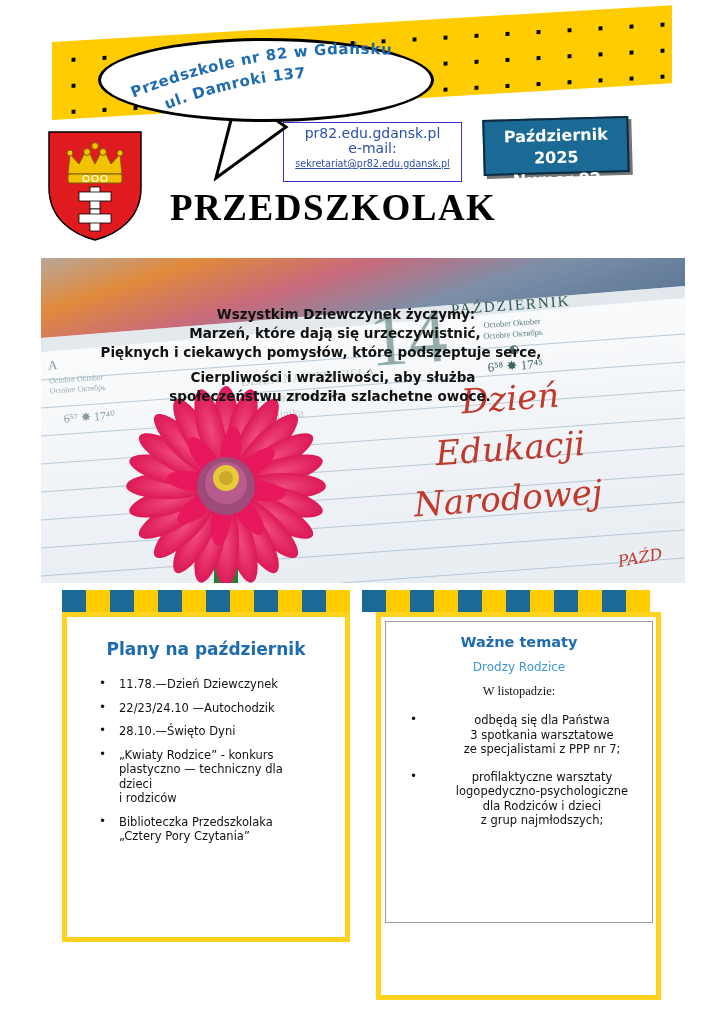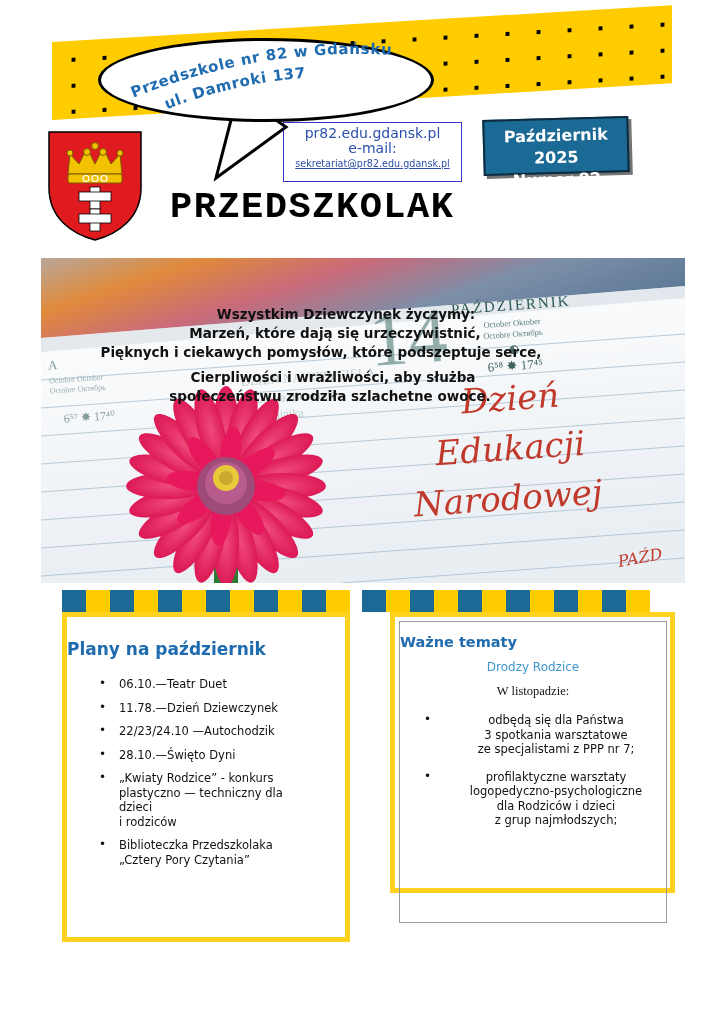--- a/index.html
+++ b/index.html
@@ -138,21 +138,21 @@
     line-height: 22px;
     padding-top: 5px;
     box-sizing: border-box;
   }
 
   
   .main-title {
     position: absolute;
     left: 170px;
     top: 186px;
-    font-family: Liberation Mono, monospace;
+    font-family: Liberation Serif, serif;
     font-weight: bold;
     font-size: 37px;
     letter-spacing: 1.5px;
     color: #000000;
   }
 
   
   .photo {
     position: absolute;
     left: 41px;
@@ -198,31 +198,32 @@
 
   
   .content-box {
     position: absolute;
     top: 612px;
     background: #ffffff;
     border: 5px solid #FFD21E;
     box-sizing: border-box;
   }
   .content-box.left  { left: 62px;  width: 288px; height: 330px; }
-  .content-box.right { left: 390px; width: 285px; height: 281px; }
+  .content-box.right { left: 376px; width: 285px; height: 388px; }
 
   .right-inner {
     position: absolute;
     left: 4px; top: 4px;
     width: 268px; height: 302px;
     border: 1px solid #9a9a9a;
     box-sizing: border-box;
   }
 
   .box-title {
+    text-align: center;
     font-family: "DejaVu Sans", sans-serif;
     font-weight: bold;
     font-size: 17px;
     color: #1F6BB0;
     margin-top: 22px;
   }
   .box-title.small {
     font-size: 14.5px;
     margin-top: 12px;
   }
@@ -484,21 +485,20 @@
     <div class="wish-line l4">Cierpliwości i wrażliwości, aby służba</div>
     <div class="wish-line l5">społeczeństwu zrodziła szlachetne owoce.</div>
   </div>
 
   <div class="checker left"></div>
   <div class="checker right"></div>
 
   <div class="content-box left">
     <div class="box-title">Plany na październik</div>
     <ul class="plan-list">
-      <li>06.10.—Teatr Duet</li>
       <li>11.78.—Dzień Dziewczynek</li>
       <li>22/23/24.10 —Autochodzik</li>
       <li>28.10.—Święto Dyni</li>
       <li>„Kwiaty Rodzice” - konkurs
 plastyczno — techniczny dla
 dzieci
 i rodziców</li>
       <li>Biblioteczka Przedszkolaka
 „Cztery Pory Czytania”</li>
     </ul>

